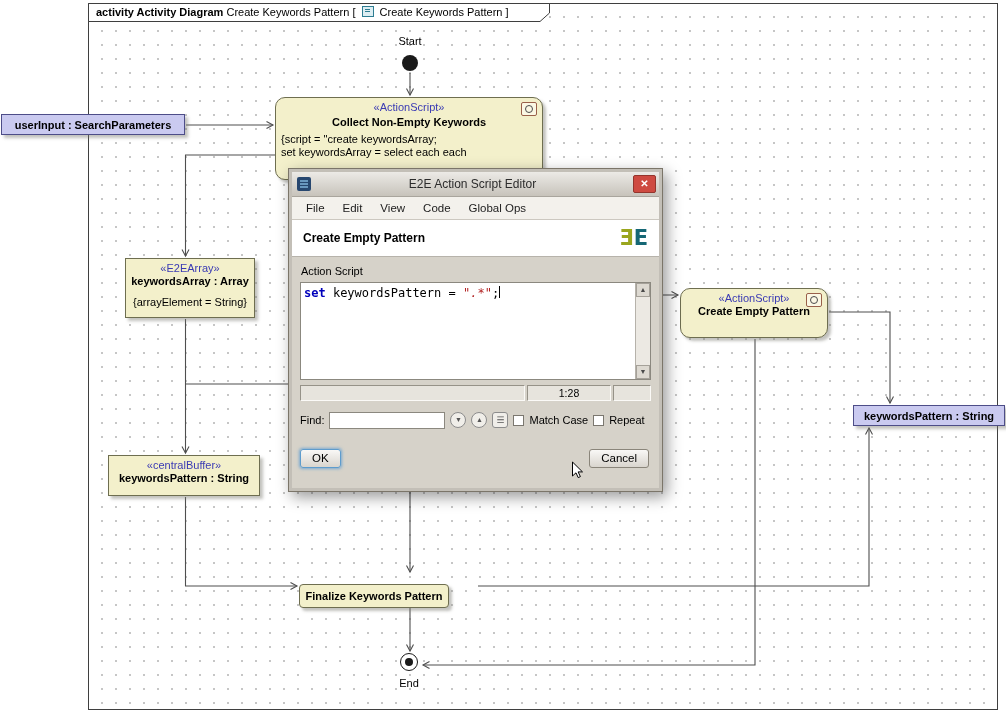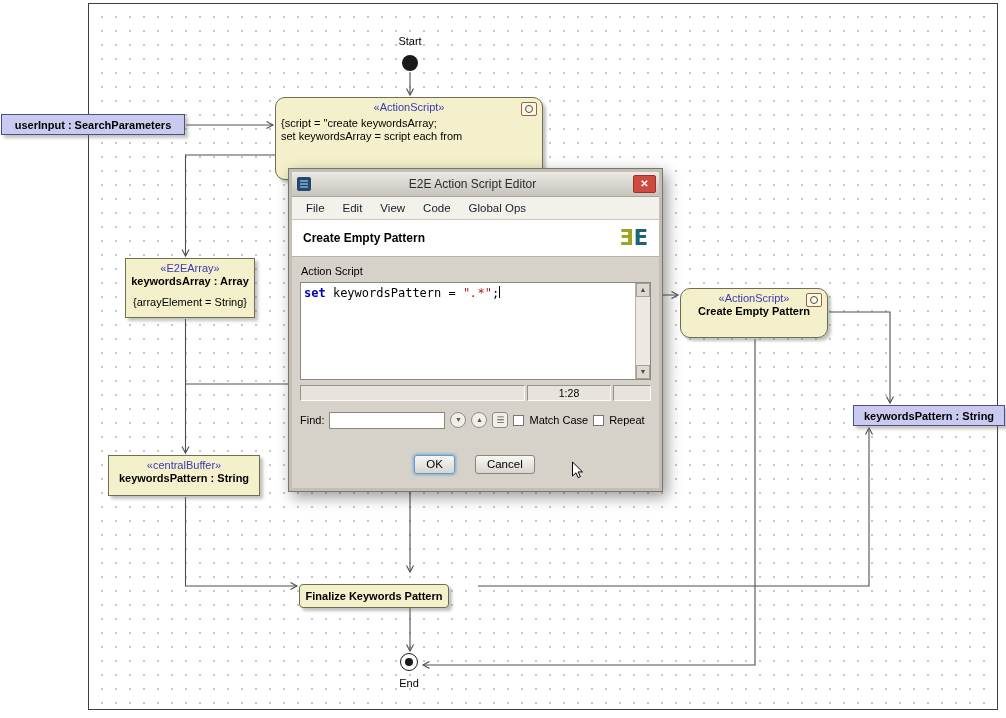--- a/index.html
+++ b/index.html
@@ -54,32 +54,41 @@
   .scell.wide{flex:1;}
   .scell.pos{width:84px;}
   .scell.small{width:38px;}
   .findrow{margin-top:10px;flex:0 0 18px;display:flex;align-items:center;gap:5px;white-space:nowrap;overflow:hidden;}
   .find-label{font-size:11px;}
   .find-input{width:110px;height:15px;background:#fff;border:1px solid #8b887f;font-size:11px;padding:0 2px;font-family:"Liberation Sans",sans-serif;}
   .round-btn{flex:0 0 16px;width:16px;height:16px;border:1px solid #8c8c8c;border-radius:50%;background:#f0eee9;color:#555;font-size:7px;line-height:14px;text-align:center;box-sizing:border-box;}
   .opt-btn{flex:0 0 16px;width:16px;height:16px;border:1px solid #8c8c8c;border-radius:3px;background:#f0eee9;color:#555;font-size:9px;line-height:14px;text-align:center;box-sizing:border-box;}
   .chk{flex:0 0 11px;width:11px;height:11px;background:#fff;border:1px solid #7b776f;box-sizing:border-box;}
   .chk-label{font-size:11px;}
-  .btnrow{margin-top:auto;margin-bottom:14px;display:flex;justify-content:center;gap:20px;padding-right:2px;}
+  .btnrow{margin-top:auto;margin-bottom:20px;display:flex;justify-content:space-between;gap:20px;padding-right:2px;}
   .btn{height:19px;padding:0 11px;font-size:11.5px;line-height:17px;background:linear-gradient(#f9f8f6,#d9d5ce);border:1px solid #8a857a;border-radius:3px;box-sizing:border-box;}
   .btn.ok{border-color:#5e9ccd;box-shadow:0 0 3px 1px rgba(102,160,210,0.8);}
   .cursor{position:absolute;left:571px;top:461px;z-index:30;}
 </style>
 </head>
 <body>
 
 <div class="screen">
 
   <div class="frame"></div>
 
+  <div class="frame-header">
+    <svg width="462" height="19">
+      <path d="M0.5,0.5 H461.5 V10 L452,18.5 H0.5 Z" fill="#ffffff" stroke="#3f3f3f"></path>
+    </svg>
+    <div class="fh-text">
+      <span class="fh-bold">activity Activity Diagram</span><span> Create Keywords Pattern [</span>
+      <span class="diag-icon"></span><span> Create Keywords Pattern ]</span>
+    </div>
+  </div>
 
   <svg class="edges" width="1006" height="718">
     <defs>
       <marker id="arr" markerWidth="10" markerHeight="9" refX="7" refY="4" orient="auto" markerUnits="userSpaceOnUse">
         <path d="M0.5,0.5 L7,4 L0.5,7.5" fill="none" stroke="#4f4f4f" stroke-width="1.1"></path>
       </marker>
     </defs>
     <polyline points="410,73 410,95" marker-end="url(#arr)"></polyline>
     <polyline points="186,125 273,125" marker-end="url(#arr)"></polyline>
     <polyline points="275,155 185.5,155 185.5,256" marker-end="url(#arr)"></polyline>
@@ -93,23 +102,24 @@
     <polyline points="478,586 869,586 869,428" marker-end="url(#arr)"></polyline>
     <polyline points="755,339 755,665 423,665" marker-end="url(#arr)"></polyline>
   </svg>
 
   <div class="flow-label" style="left:388px;top:35px;width:44px;">Start</div>
   <div class="start-node"></div>
 
   <div class="node rounded" style="left:275px;top:97px;width:268px;height:83px;">
     <div class="badge"></div>
     <div class="stereo">«ActionScript»</div>
+    <div class="ntitle">Collect Non-Empty Keywords</div>
     <div class="script">
       <div>{script = "create keywordsArray;</div>
-      <div>set keywordsArray = script each from</div>
+      <div>set keywordsArray = select each each</div>
     </div>
   </div>
 
   <div class="objnode" style="left:1px;top:114px;width:184px;height:21px;line-height:20px;">userInput : SearchParameters</div>
 
   <div class="node" style="left:125px;top:258px;width:130px;height:60px;">
     <div class="stereo">«E2EArray»</div>
     <div class="ntitle" style="margin-top:1px;">keywordsArray : Array</div>
     <div class="ndetail">{arrayElement = String}</div>
   </div>

